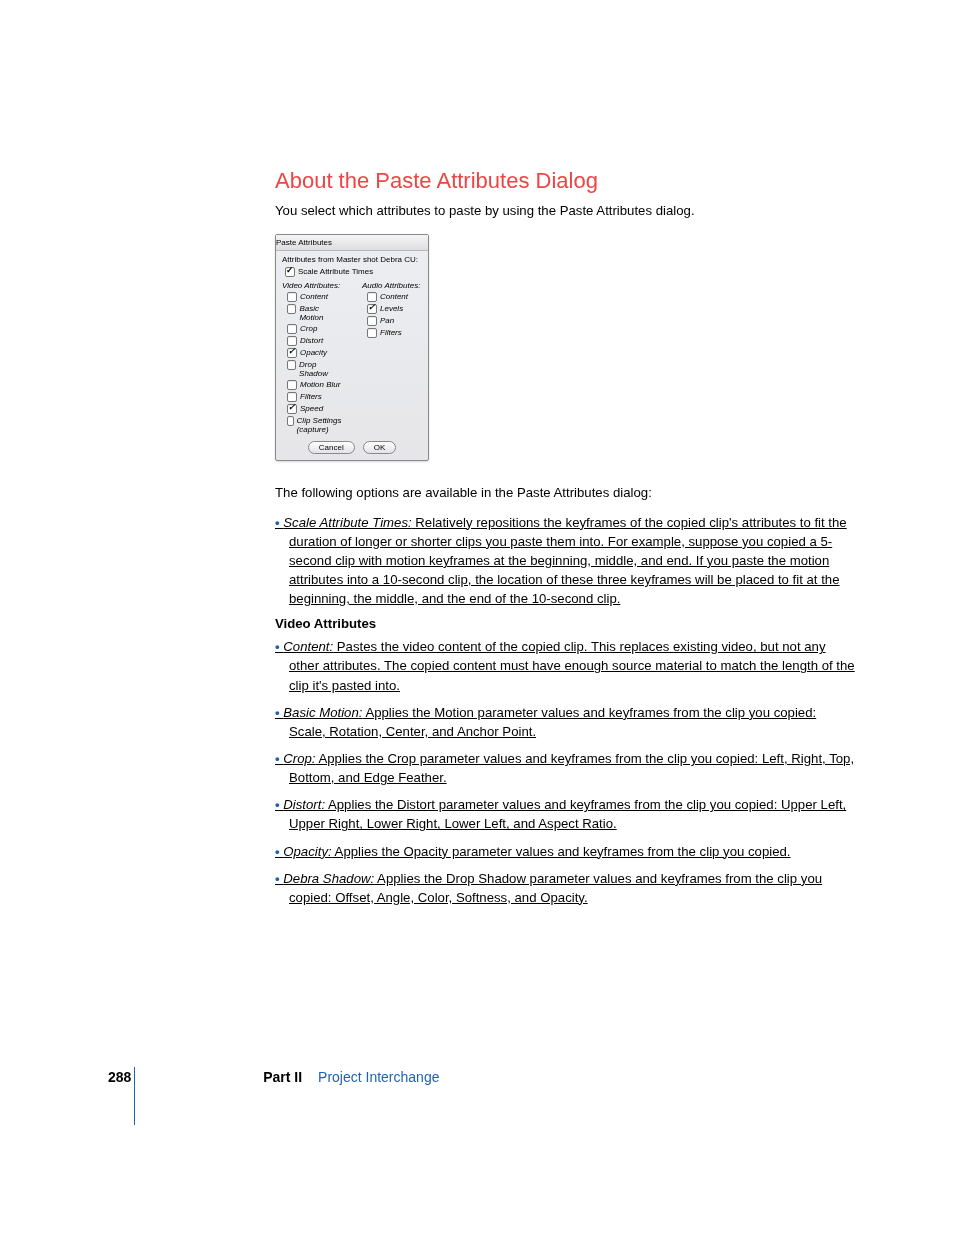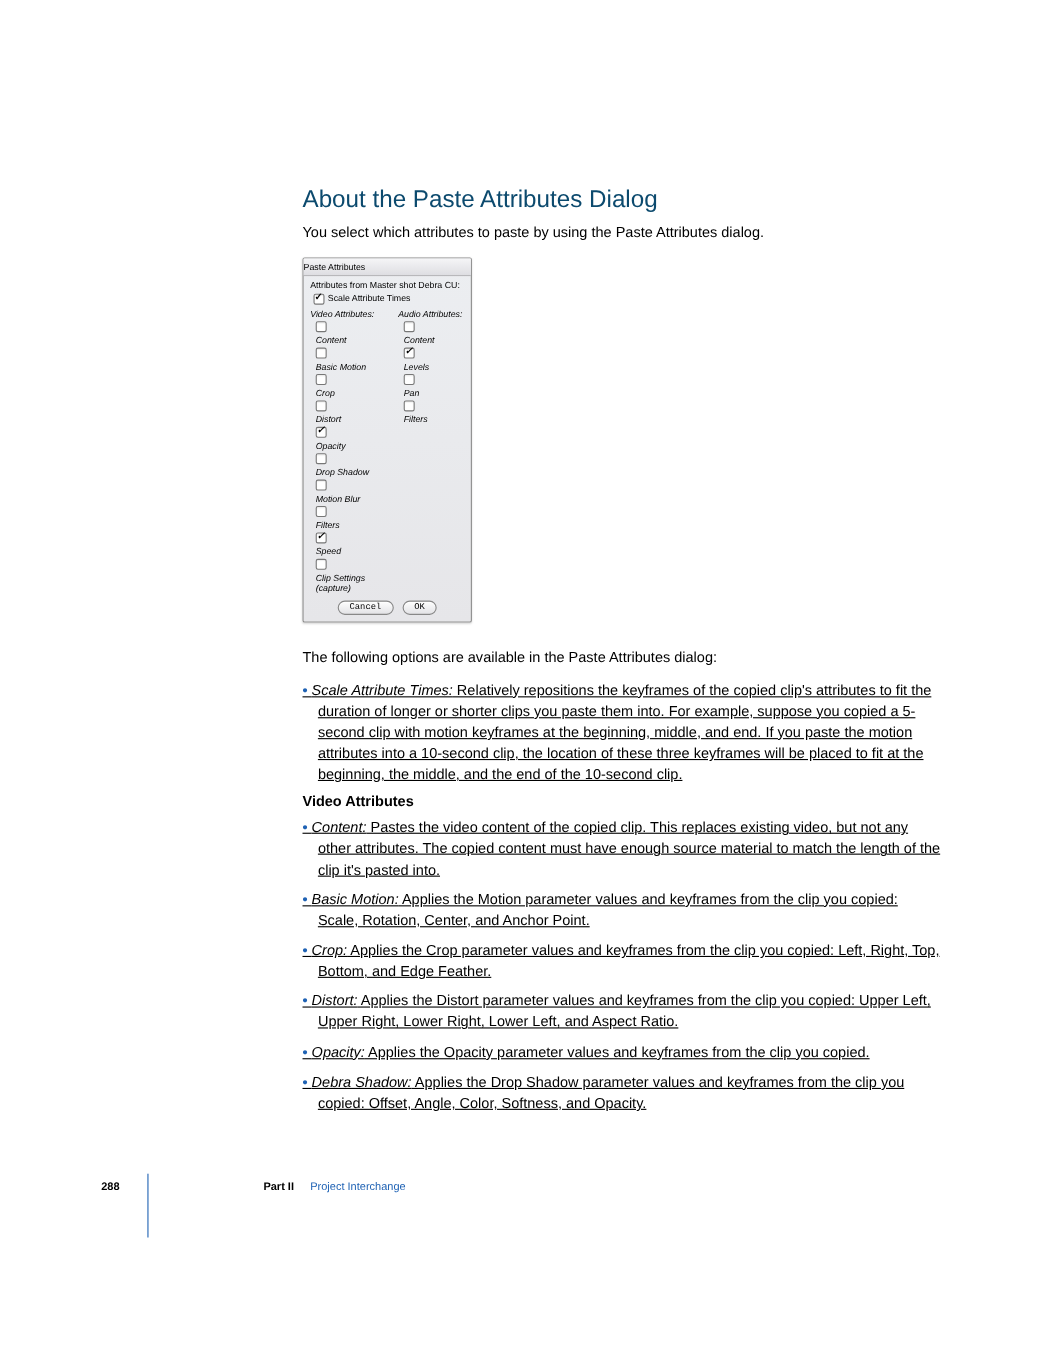--- a/index.html
+++ b/index.html
@@ -15,21 +15,21 @@
     .page {
       padding: 168px 98px 60px 135px;
       box-sizing: border-box;
       position: relative;
       min-height: 1155px;
     }
     h1 {
       font-family: "Lucida Grande", Arial, sans-serif;
       font-size: 22px;
       font-weight: normal;
-      color: #0c4a6e;
+      color: #ef4444;
       margin: 0 0 8px 140px;
     }
     .intro {
       margin: 0 0 14px 140px;
       line-height: 1.4;
     }
     .dialog-wrap {
       margin: 0 0 22px 140px;
     }
     .dialog {
@@ -44,42 +44,42 @@
     .dialog-title {
       text-align: left;
       padding: 3px 0;
       background: linear-gradient(#f5f5f7, #dedee2);
       border-bottom: 1px solid #b8b8bb;
       font-size: 8px;
     }
     .dialog-body { padding: 4px 6px 6px 6px; }
     .from-line { font-size: 8px; padding-bottom: 2px; }
     .row { display:flex; align-items:flex-start; gap:3px; padding:1px 0 1px 3px; }
-    .row.lvl2 { padding-left: 5px; flex-direction: column; }
+    .row.lvl2 { padding-left: 5px; }
     .row-head { font-size:8px; padding: 3px 0 1px 0; }
     .columns { display:flex; gap:20px;font-style:italic; }
     .col { flex:1; }
     .cb {
       display:inline-block;
       width:8px;height:8px;
       border:1px solid #777;
       border-radius:2px;
       background:#fff;
       position:relative;
       box-shadow: inset 0 1px 1px rgba(0,0,0,0.08);
     }
     .cb.checked::after {
       content:"✓";
       position:absolute;
       left:0; top:-3px;
       font-size:9px;
       color:#000;
       font-weight:bold;
     }
-    .btnbar { display:flex; justify-content:center; gap:8px; padding-top:6px;font-family:Liberation Mono, monospace;}
+    .btnbar { display:flex; justify-content:center; gap:8px; padding-top:6px;}
     .aqua-btn {
       font-size:8px;
       padding:1px 10px;
       border-radius:9px;
       border:1px solid #888;
       background:linear-gradient(#fefefe,#e3e3e6);
       box-shadow: inset 0 1px 0 rgba(255,255,255,0.8);
     }
     .body-text {
       margin: 0 0 10px 140px;
@@ -104,23 +104,23 @@
     ul.bullets > li em.term {
       font-style: italic;
     }
     .subhead {
       margin: 6px 0 6px 140px;
       font-weight: bold;
       font-size: 13.2px;
     }
     .footer {
       position: absolute;
-      left: 92px;
+      left: 108px;
       bottom: 70px;
-      font-size: 10px;
+      font-size: 14px;
     }
     .footer .pn { font-weight: bold; }
     .footer .partlbl { font-weight: bold; margin-left: 128px; }
     .footer .chapter { color: #1f62b4; margin-left: 12px; }
     .footer-line {
       position:absolute;
       left:134px;
       bottom: 30px;
       width:1px;
       height: 58px;

